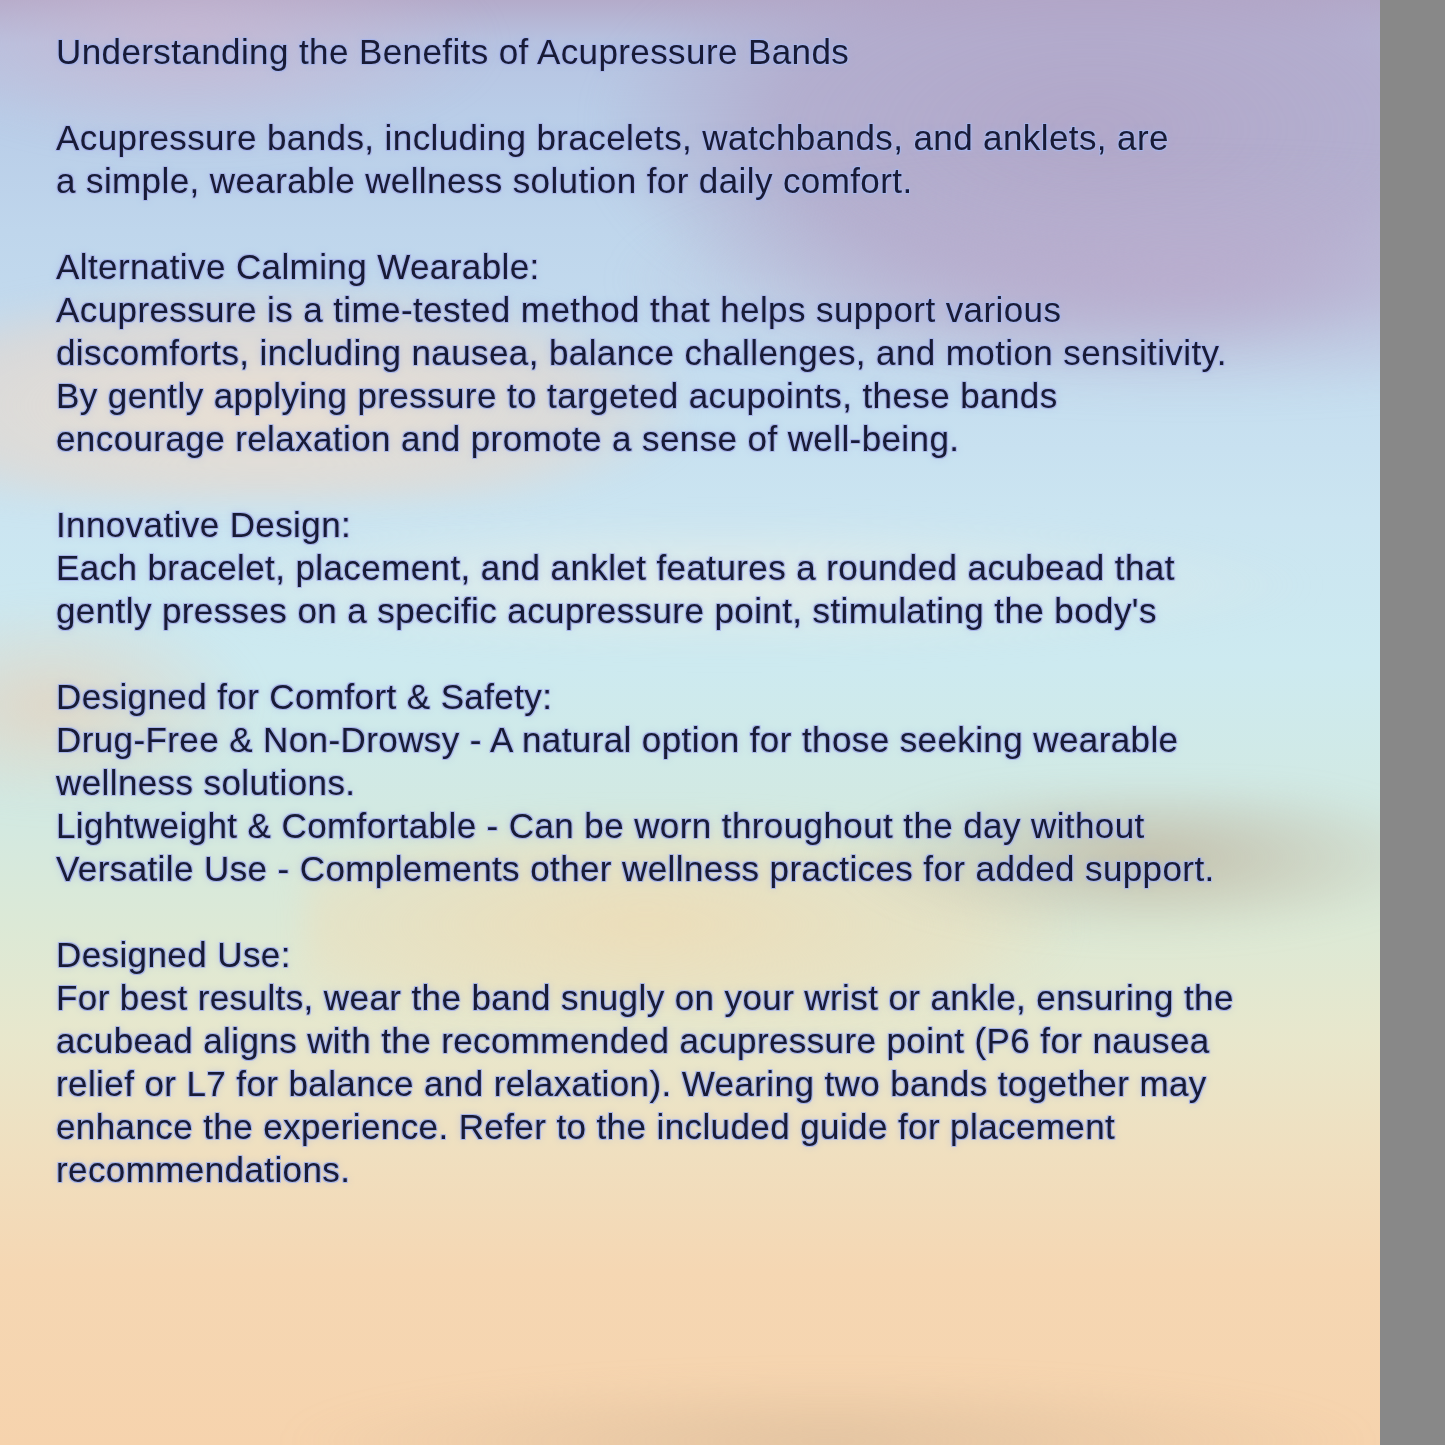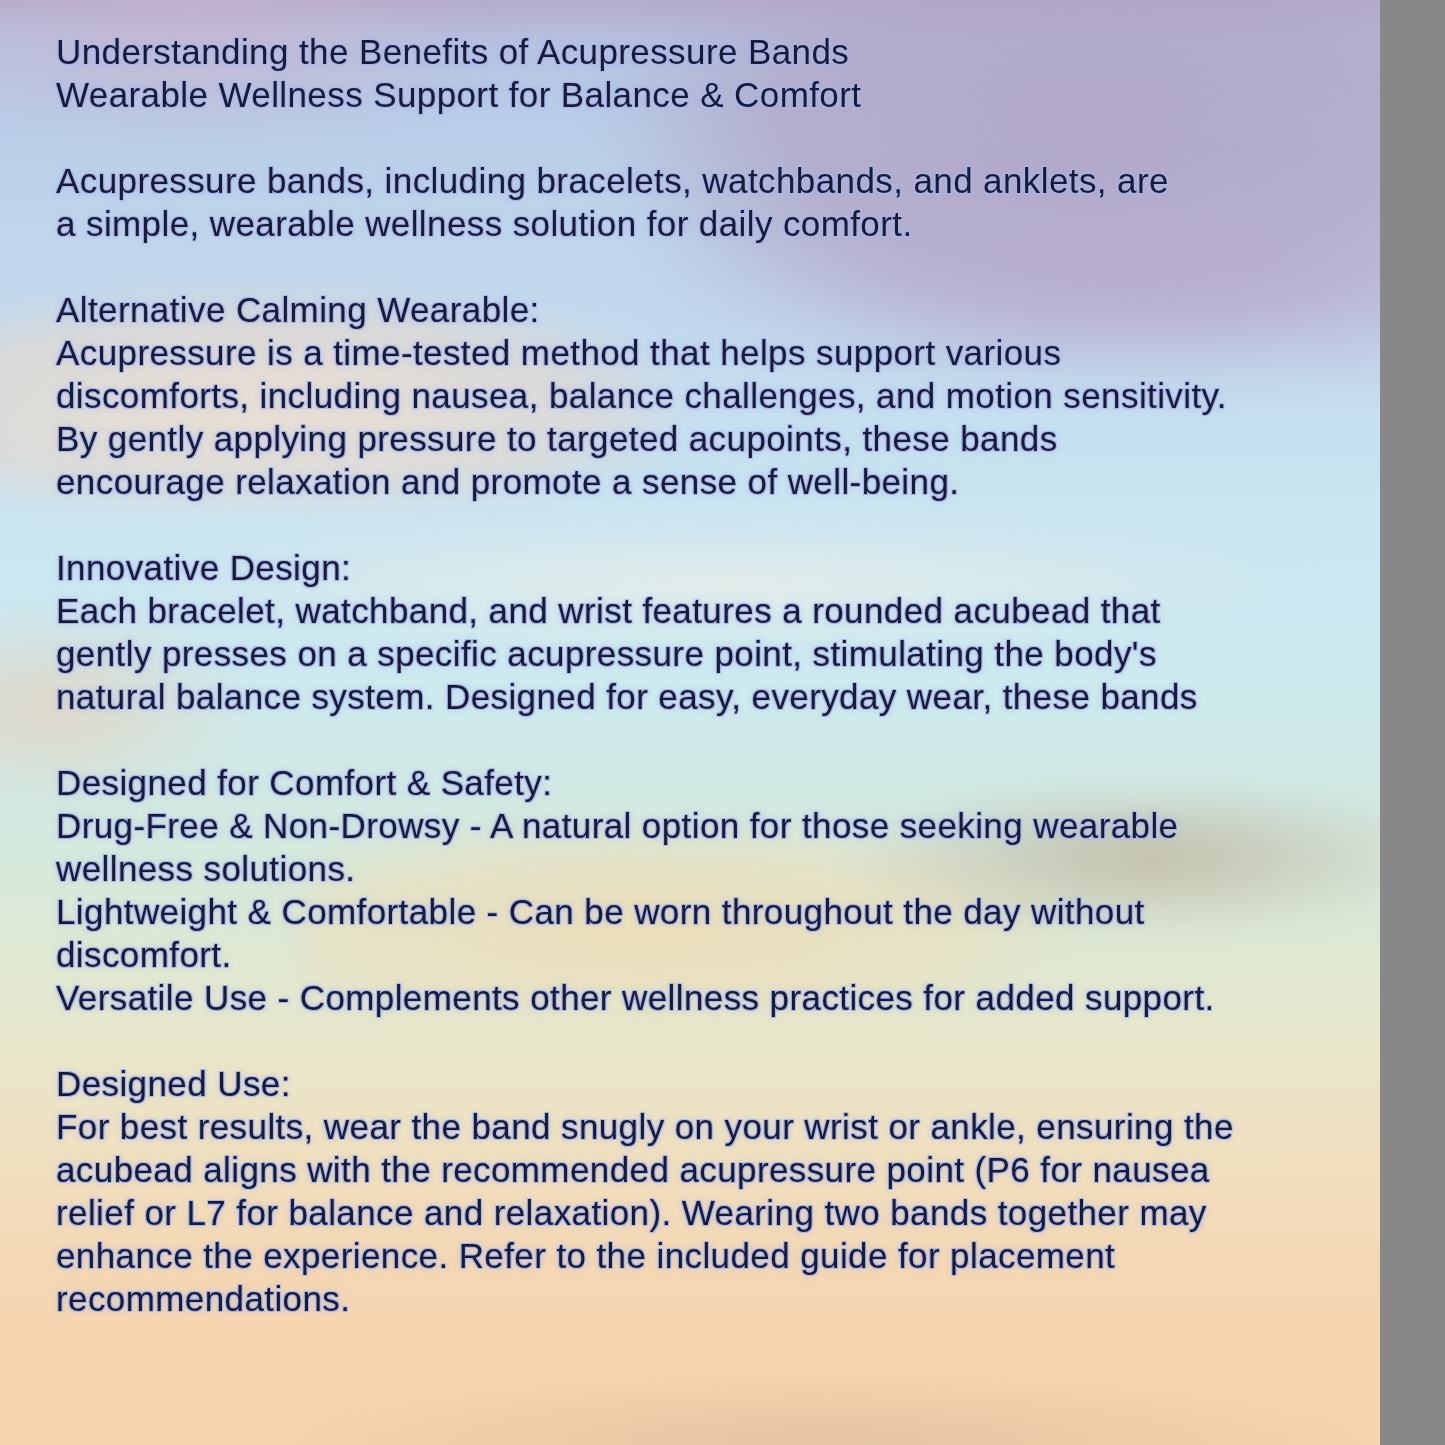--- a/index.html
+++ b/index.html
@@ -95,21 +95,20 @@
   <div class="cloud c5"></div>
   <div class="cloud c6"></div>
   <div class="cloud c7"></div>
   <div class="cloud c8"></div>
   <div class="cloud c9"></div>
 
   <div class="text-block">
 
     <div>
       <div class="line">Understanding the Benefits of Acupressure Bands</div>
-      <div class="line">Wearable Wellness Support for Balance &amp; Comfort</div>
     </div>
 
     <div class="gap"></div>
 
     <div>
       <div class="line">Acupressure bands, including bracelets, watchbands, and anklets, are</div>
       <div class="line">a simple, wearable wellness solution for daily comfort.</div>
     </div>
 
     <div class="gap"></div>
@@ -119,33 +118,31 @@
       <div class="line">Acupressure is a time-tested method that helps support various</div>
       <div class="line">discomforts, including nausea, balance challenges, and motion sensitivity.</div>
       <div class="line">By gently applying pressure to targeted acupoints, these bands</div>
       <div class="line">encourage relaxation and promote a sense of well-being.</div>
     </div>
 
     <div class="gap"></div>
 
     <div>
       <div class="line">Innovative Design:</div>
-      <div class="line">Each bracelet, watchband, and wrist features a rounded acubead that</div>
+      <div class="line">Each bracelet, placement, and anklet features a rounded acubead that</div>
       <div class="line">gently presses on a specific acupressure point, stimulating the body's</div>
-      <div class="line">natural balance system. Designed for easy, everyday wear, these bands</div>
     </div>
 
     <div class="gap"></div>
 
     <div>
       <div class="line">Designed for Comfort &amp; Safety:</div>
       <div class="line">Drug-Free &amp; Non-Drowsy - A natural option for those seeking wearable</div>
       <div class="line">wellness solutions.</div>
       <div class="line">Lightweight &amp; Comfortable - Can be worn throughout the day without</div>
-      <div class="line">discomfort.</div>
       <div class="line">Versatile Use - Complements other wellness practices for added support.</div>
     </div>
 
     <div class="gap"></div>
 
     <div>
       <div class="line">Designed Use:</div>
       <div class="line">For best results, wear the band snugly on your wrist or ankle, ensuring the</div>
       <div class="line">acubead aligns with the recommended acupressure point (P6 for nausea</div>
       <div class="line">relief or L7 for balance and relaxation). Wearing two bands together may</div>

